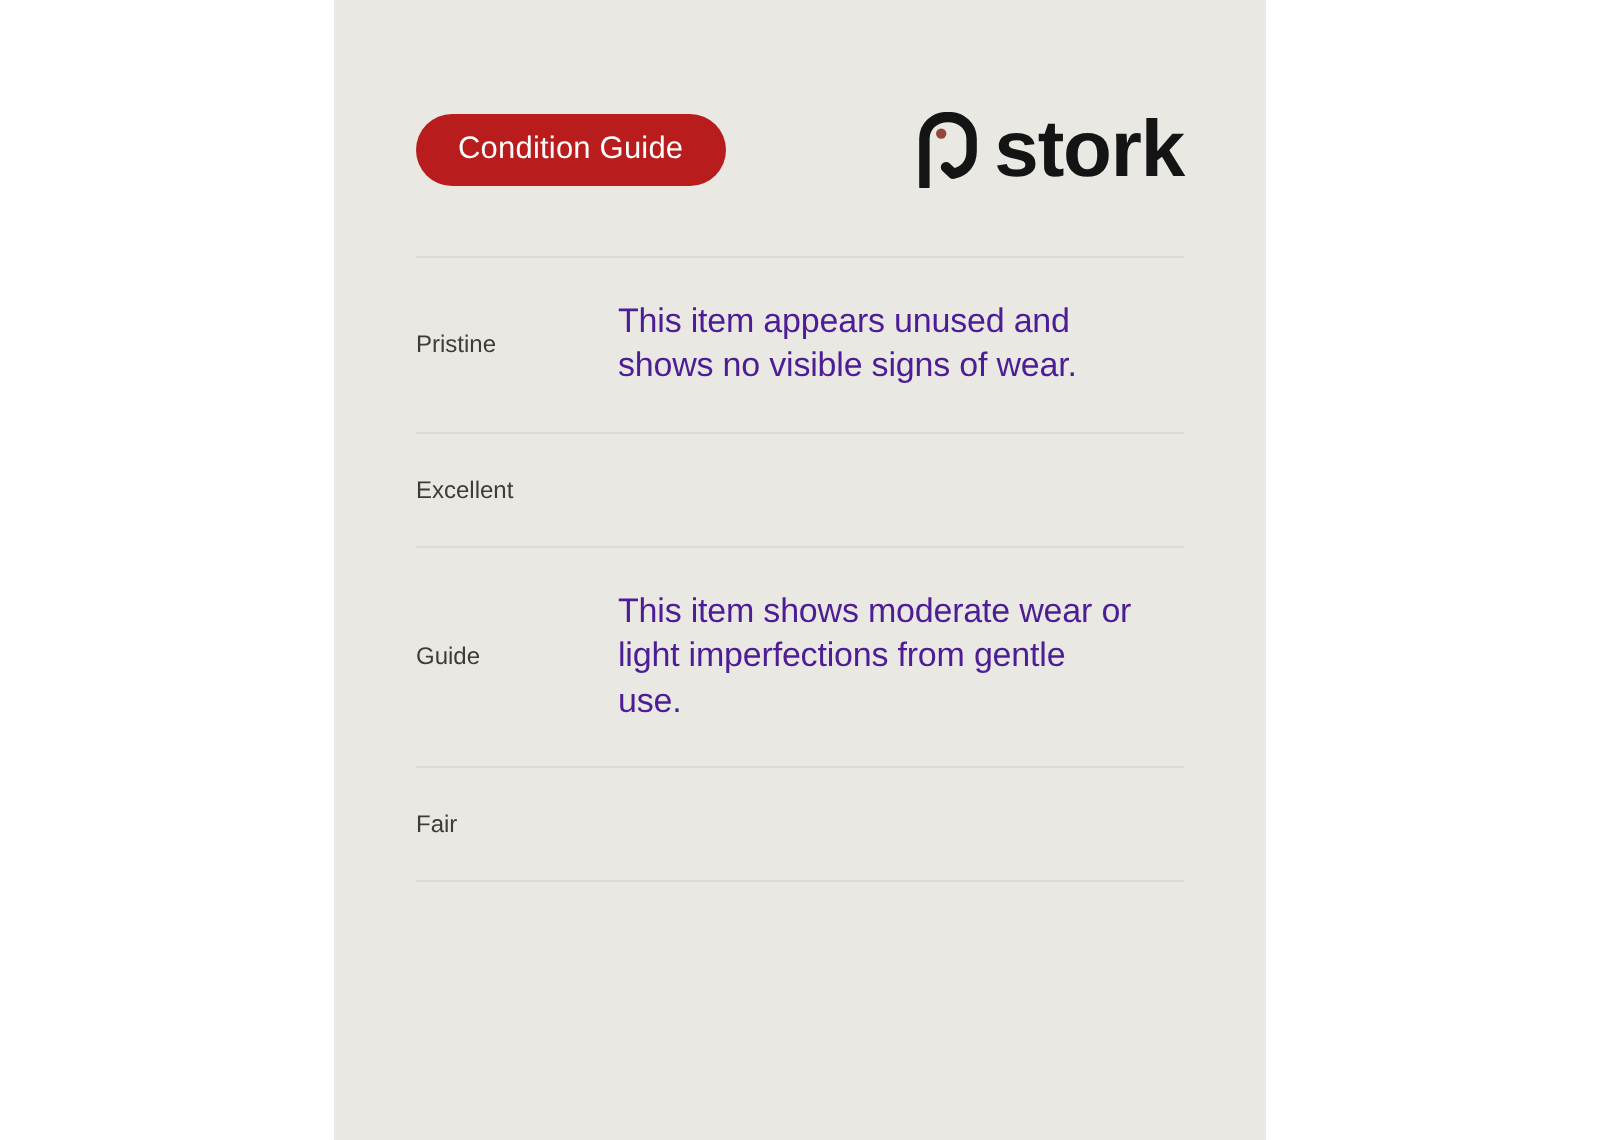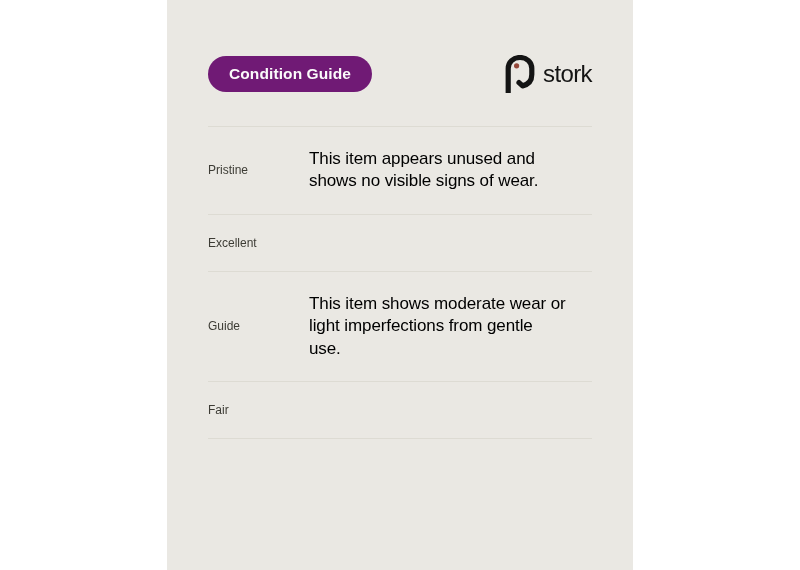--- a/index.html
+++ b/index.html
@@ -28,41 +28,41 @@
     padding-top: 55px;
     display: flex;
     justify-content: space-between;
     align-items: center;
   }
   .badge {
     display: inline-flex;
     align-items: center;
     height: 36px;
     padding: 0 21px;
-    background: #701a75;
+    background: #b91c1c;
     color: #fbfbfb;
     border-radius: 19px;
     font-size: 15.5px;
-    font-weight: 700;
+    font-weight: 400;
     letter-spacing: 0.1px;
     border: none;
   }
   .brand {
     display: flex;
     align-items: center;
     gap: 8px;
   }
   .brand-icon {
     width: 30px;
     height: 38px;
     display: block;
   }
   .brand-name {
-    font-size: 24px;
-    font-weight: 400;
+    font-size: 40px;
+    font-weight: 700;
     color: #141414;
     letter-spacing: -0.6px;
     line-height: 1;
   }
   .table {
     margin-top: 33px;
     border-top: 1px solid #dddbd3;
   }
   .row {
     display: flex;
@@ -73,21 +73,21 @@
   .row-label {
     flex: 0 0 101px;
     font-size: 12px;
     color: #3d3c35;
     font-weight: 400;
   }
   .row-desc {
     flex: 1;
     font-size: 17px;
     line-height: 22.4px;
-    color: #000000;
+    color: #4c1d95;
     font-weight: 500;
     white-space: pre-line;
     letter-spacing: -0.1px;
   }
 </style>
 </head>
 <body>
 
 <div class="page">
   <div class="card">

